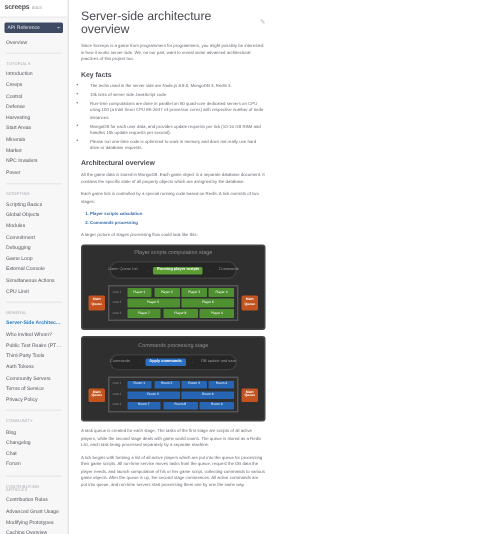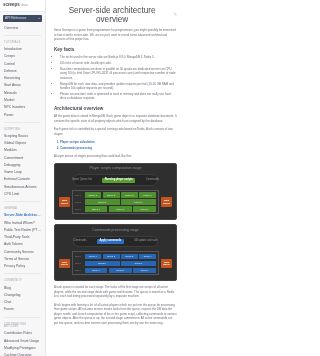--- a/index.html
+++ b/index.html
@@ -70,21 +70,21 @@
   .main {
     flex: 1 1 auto; height: 356px;
     background: #ffffff;
     padding: 6px 7px 6px 8px;
     overflow: hidden;
   }
   .page-title {
     font-size: 8.2px; color: #4a4a52;
     font-weight: normal; line-height: 1.1;
     margin-bottom: 4px;
-    display: flex; align-items: center; gap: 3px; text-align: center;
+    display: flex; align-items: center; gap: 3px;
   }
   .edit-icon { font-size: 4.5px; color: #b9b9c2; }
   .para {
     font-size: 2.9px; color: #6c6c76;
     line-height: 1.55; margin-bottom: 4px;
     text-align: left;
   }
   .h2 {
     font-size: 4.6px; color: #4a4a52;
     font-weight: bold; line-height: 1.2;

